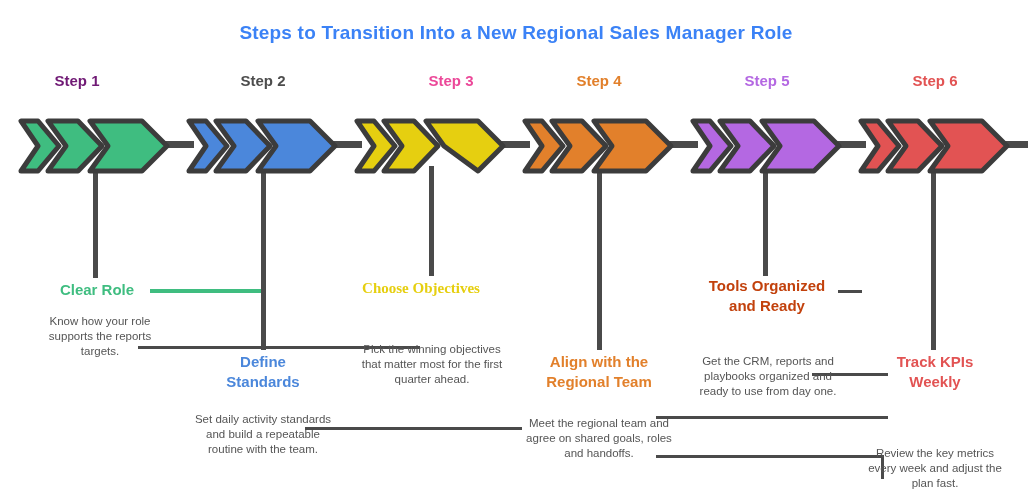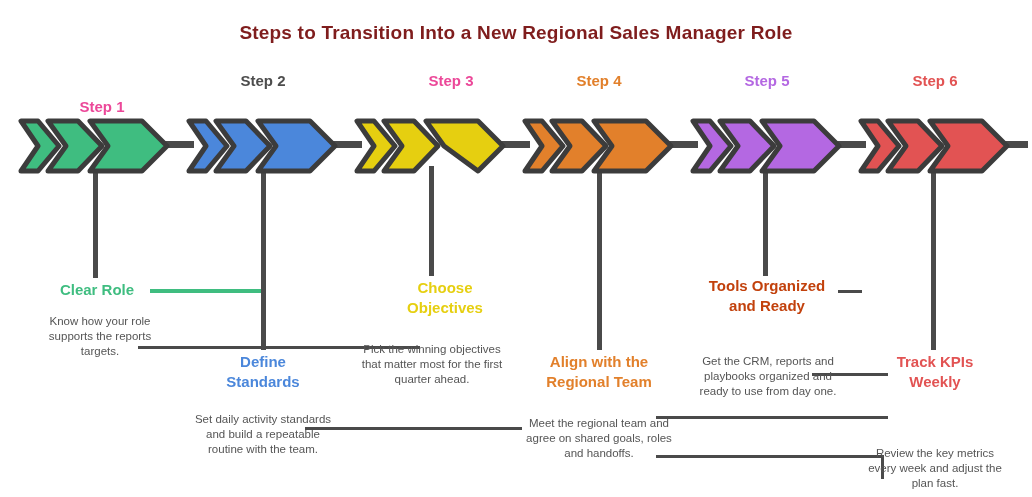--- a/index.html
+++ b/index.html
@@ -2,21 +2,21 @@
 <html><head>
 <meta charset="utf-8">
 <style>
   html,body{margin:0;padding:0;background:#ffffff;}
   #canvas{
     position:relative;width:1032px;height:497px;background:#ffffff;overflow:hidden;
     font-family:"Liberation Sans","DejaVu Sans",sans-serif;
   }
   .diagram-title{
     position:absolute;top:22px;left:0;width:1032px;text-align:center;
-    font-size:19px;font-weight:bold;color:#7f1d1d;letter-spacing:.2px;
+    font-size:19px;font-weight:bold;color:#3b82f6;letter-spacing:.2px;
   }
   .step-label{
     position:absolute;top:72px;width:90px;text-align:center;
     font-size:15px;font-weight:bold;
   }
   .chevrons{position:absolute;top:118px;width:154px;height:56px;z-index:2;}
   .rail-stub{position:absolute;top:141px;height:7px;background:#4A4A4A;z-index:1;}
   .vline{position:absolute;width:5px;background:#4A4A4A;z-index:1;}
   .callout-title{
     position:absolute;text-align:center;font-size:15px;font-weight:bold;line-height:1.35;z-index:3;
@@ -34,21 +34,21 @@
   <div class="diagram-title">Steps to Transition Into a New Regional Sales Manager Role</div>
 
   <div class="rail-stub" style="left:164px;width:30px;"></div>
   <div class="rail-stub" style="left:332px;width:30px;"></div>
   <div class="rail-stub" style="left:500px;width:30px;"></div>
   <div class="rail-stub" style="left:668px;width:30px;"></div>
   <div class="rail-stub" style="left:836px;width:30px;"></div>
   <div class="rail-stub" style="left:1004px;width:24px;"></div>
 
   <div>
-    <div class="step-label" style="left: 57px; color: #ec4899; margin-top: 26px;">Step 1</div>
+    <div class="step-label" style="left: 32px; color: #701a75;">Step 1</div>
     <svg class="chevrons" style="left:18px;" viewBox="0 0 154 56">
       <polygon points="3,3 20,3 41,28 20,53 3,53 20,28" stroke="#3C3C3C" stroke-width="5" stroke-linejoin="round" fill="#3FBD80"></polygon>
       <polygon points="30,3 60,3 84,28 60,53 30,53 48,28" stroke="#3C3C3C" stroke-width="5" stroke-linejoin="round" fill="#3FBD80"></polygon>
       <polygon points="72,3 124,3 149,28 124,53 72,53 90,28" stroke="#3C3C3C" stroke-width="5" stroke-linejoin="round" fill="#3FBD80"></polygon>
     </svg>
     <div class="vline" style="left:93px;top:166px;height:112px;"></div>
     <div class="callout-title" style="left: 37px; top: 280px; width: 120px; color: rgb(63, 189, 128);">Clear Role</div>
     <div class="callout-desc" style="left:30px;top:314px;width:140px;">Know how your role supports the reports targets.</div>
   </div>
 
@@ -65,21 +65,21 @@
   </div>
 
   <div>
     <div class="step-label" style="left: 406px; color: #ec4899;">Step 3</div>
     <svg class="chevrons" style="left:354px;" viewBox="0 0 154 56">
       <polygon points="3,3 20,3 41,28 20,53 3,53 20,28" stroke="#3C3C3C" stroke-width="5" stroke-linejoin="round" fill="#E6CF10"></polygon>
       <polygon points="30,3 60,3 84,28 60,53 30,53 48,28" stroke="#3C3C3C" stroke-width="5" stroke-linejoin="round" fill="#E6CF10"></polygon>
       <polygon points="72,3 124,3 149,28 124,53 90,28" stroke="#3C3C3C" stroke-width="5" stroke-linejoin="round" fill="#E6CF10"></polygon>
     </svg>
     <div class="vline" style="left:429px;top:166px;height:110px;"></div>
-    <div class="callout-title" style="left: 385px; top: 278px; width: 120px; color: rgb(230, 207, 16);">Choose Objectives</div>
+    <div class="callout-title" style="left: 361px; top: 278px; width: 120px; color: rgb(230, 207, 16); font-family: Liberation Serif, serif;">Choose Objectives</div>
     <div class="callout-desc" style="left:358px;top:342px;width:148px;">Pick the winning objectives that matter most for the first quarter ahead.</div>
   </div>
 
   <div>
     <div class="step-label" style="left: 554px; color: rgb(226, 128, 43);">Step 4</div>
     <svg class="chevrons" style="left:522px;" viewBox="0 0 154 56">
       <polygon points="3,3 20,3 41,28 20,53 3,53 20,28" stroke="#3C3C3C" stroke-width="5" stroke-linejoin="round" fill="#E2802B"></polygon>
       <polygon points="30,3 60,3 84,28 60,53 30,53 48,28" stroke="#3C3C3C" stroke-width="5" stroke-linejoin="round" fill="#E2802B"></polygon>
       <polygon points="72,3 124,3 149,28 124,53 72,53 90,28" stroke="#3C3C3C" stroke-width="5" stroke-linejoin="round" fill="#E2802B"></polygon>
     </svg>

